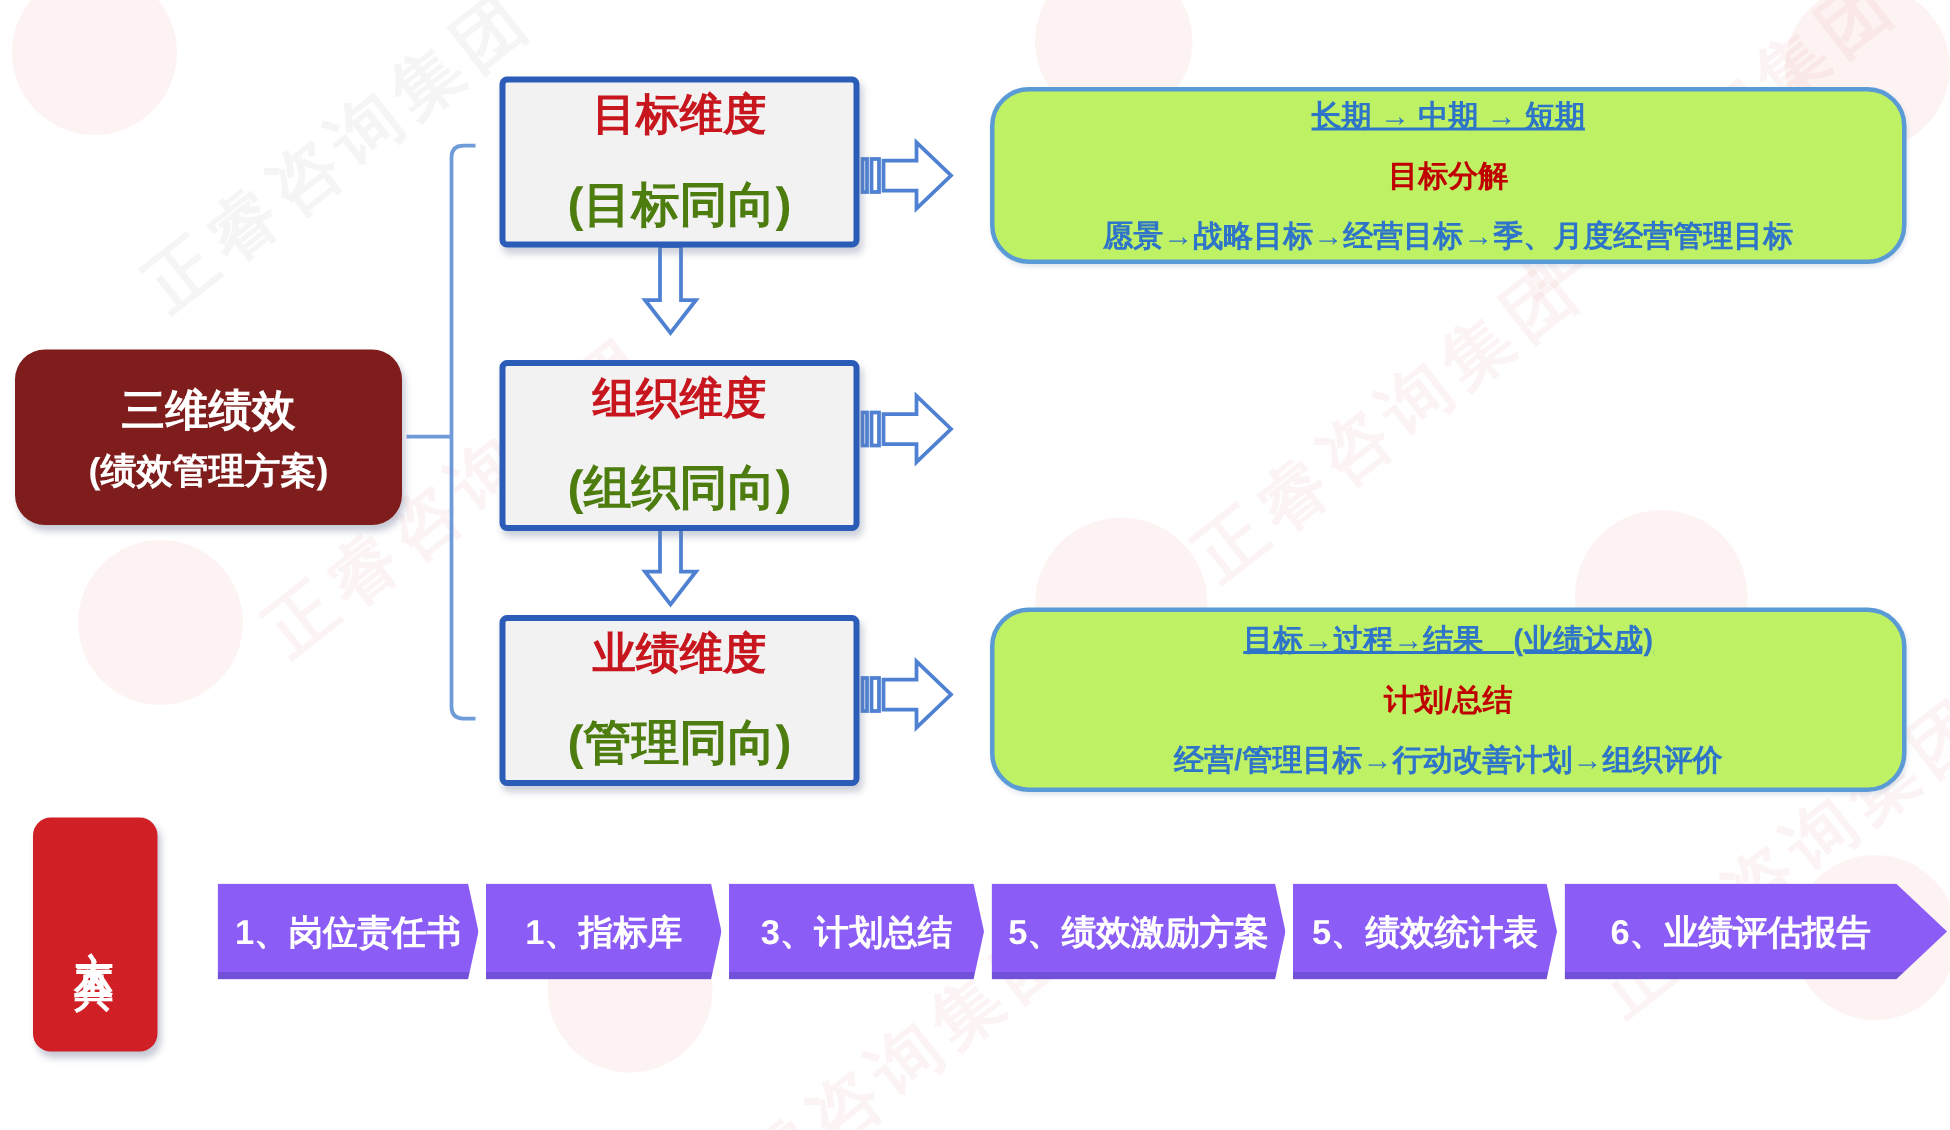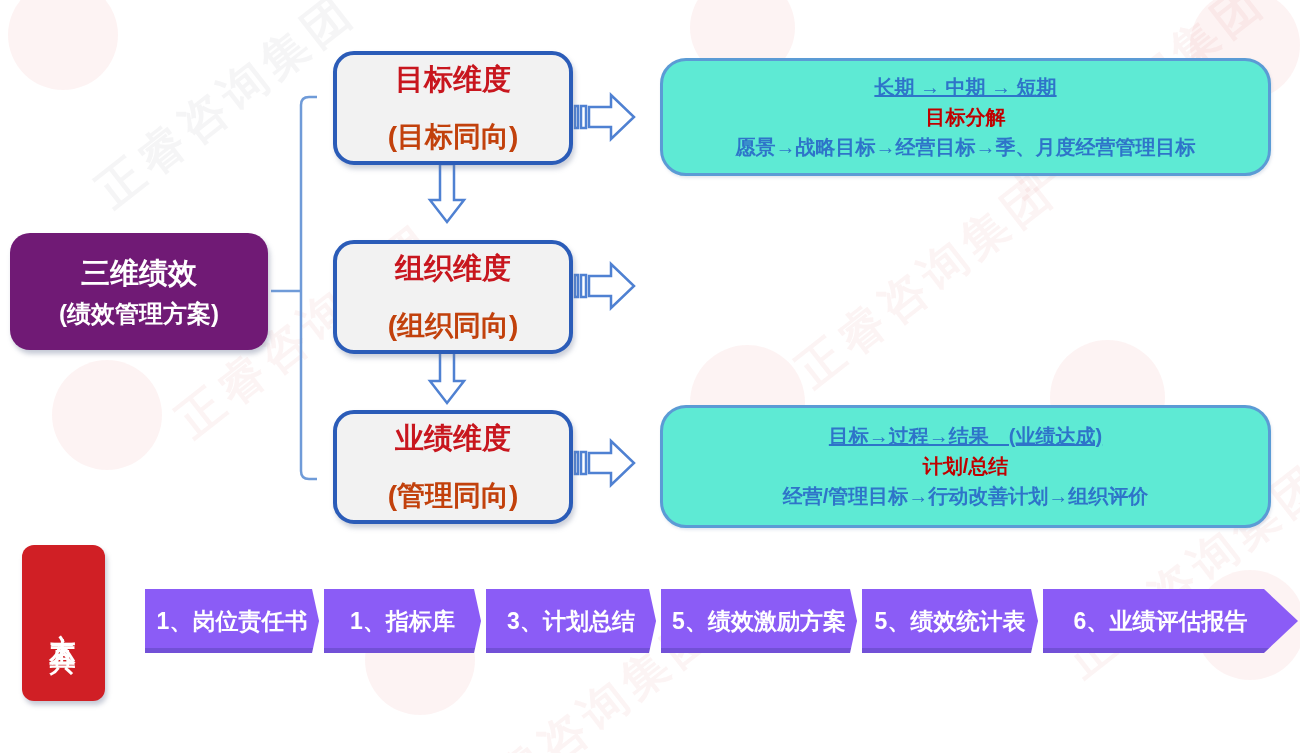--- a/index.html
+++ b/index.html
@@ -8,39 +8,39 @@
     font-family:"Liberation Sans","DejaVu Sans",sans-serif;font-weight:bold;
   }
   
   .wm-circle{position:absolute;border-radius:50%;background:rgba(230,80,80,.07);}
   .wm-text{position:absolute;color:rgba(200,60,60,.055);font-size:46px;white-space:nowrap;
     transform:rotate(-38deg);letter-spacing:6px;}
   .wm-text.gray{color:rgba(120,120,130,.07);}
   
   .root-box{
     position:absolute;left:10px;top:233px;width:258px;height:117px;border-radius:20px;
-    background:#701a75;color:#fff;display:flex;flex-direction:column;align-items:center;
+    background:#7f1d1d;color:#fff;display:flex;flex-direction:column;align-items:center;
     justify-content:center;gap:4px;box-shadow:2px 4px 5px rgba(110,120,150,.4);
   }
   .root-box .t1{font-size:29px;}
   .root-box .t2{font-size:24px;}
   
   .dim-box{
-    position:absolute;left:333px;width:232px;height:106px;border-radius:21px;
+    position:absolute;left:333px;width:232px;height:106px;border-radius:5px;
     background:#f2f2f2;border:4px solid #2b5cb8;display:flex;flex-direction:column;
     align-items:center;justify-content:center;gap:18px;
     box-shadow:2px 4px 5px rgba(110,120,150,.35);
   }
   .dim-box .title{font-size:29px;color:#c8161e;}
-  .dim-box .subtitle{font-size:28px;color:#c2410c;}
+  .dim-box .subtitle{font-size:32px;color:#4d7c0f;}
   
   .detail-box{
-    position:absolute;left:660px;width:605px;border-radius:26px;background:#5eead4;
+    position:absolute;left:660px;width:605px;border-radius:26px;background:#bef264;
     border:3px solid #5b9bd5;display:flex;flex-direction:column;align-items:center;
-    justify-content:center;gap:3px;box-shadow:1px 2px 3px rgba(140,160,190,.25);
+    justify-content:center;gap:13px;box-shadow:1px 2px 3px rgba(140,160,190,.25);
   }
   .detail-box .flow-top{font-size:20px;color:#2e74c9;text-decoration:underline;}
   .detail-box .keyword{font-size:20px;color:#c00000;}
   .detail-box .flow-bottom{font-size:20px;color:#2e74c9;}
   
   svg.connectors{position:absolute;left:0;top:0;pointer-events:none;}
   
   .tools-label{
     position:absolute;left:22px;top:545px;width:83px;height:156px;border-radius:12px;
     background:#d01f25;color:#fff;display:flex;align-items:center;justify-content:center;

